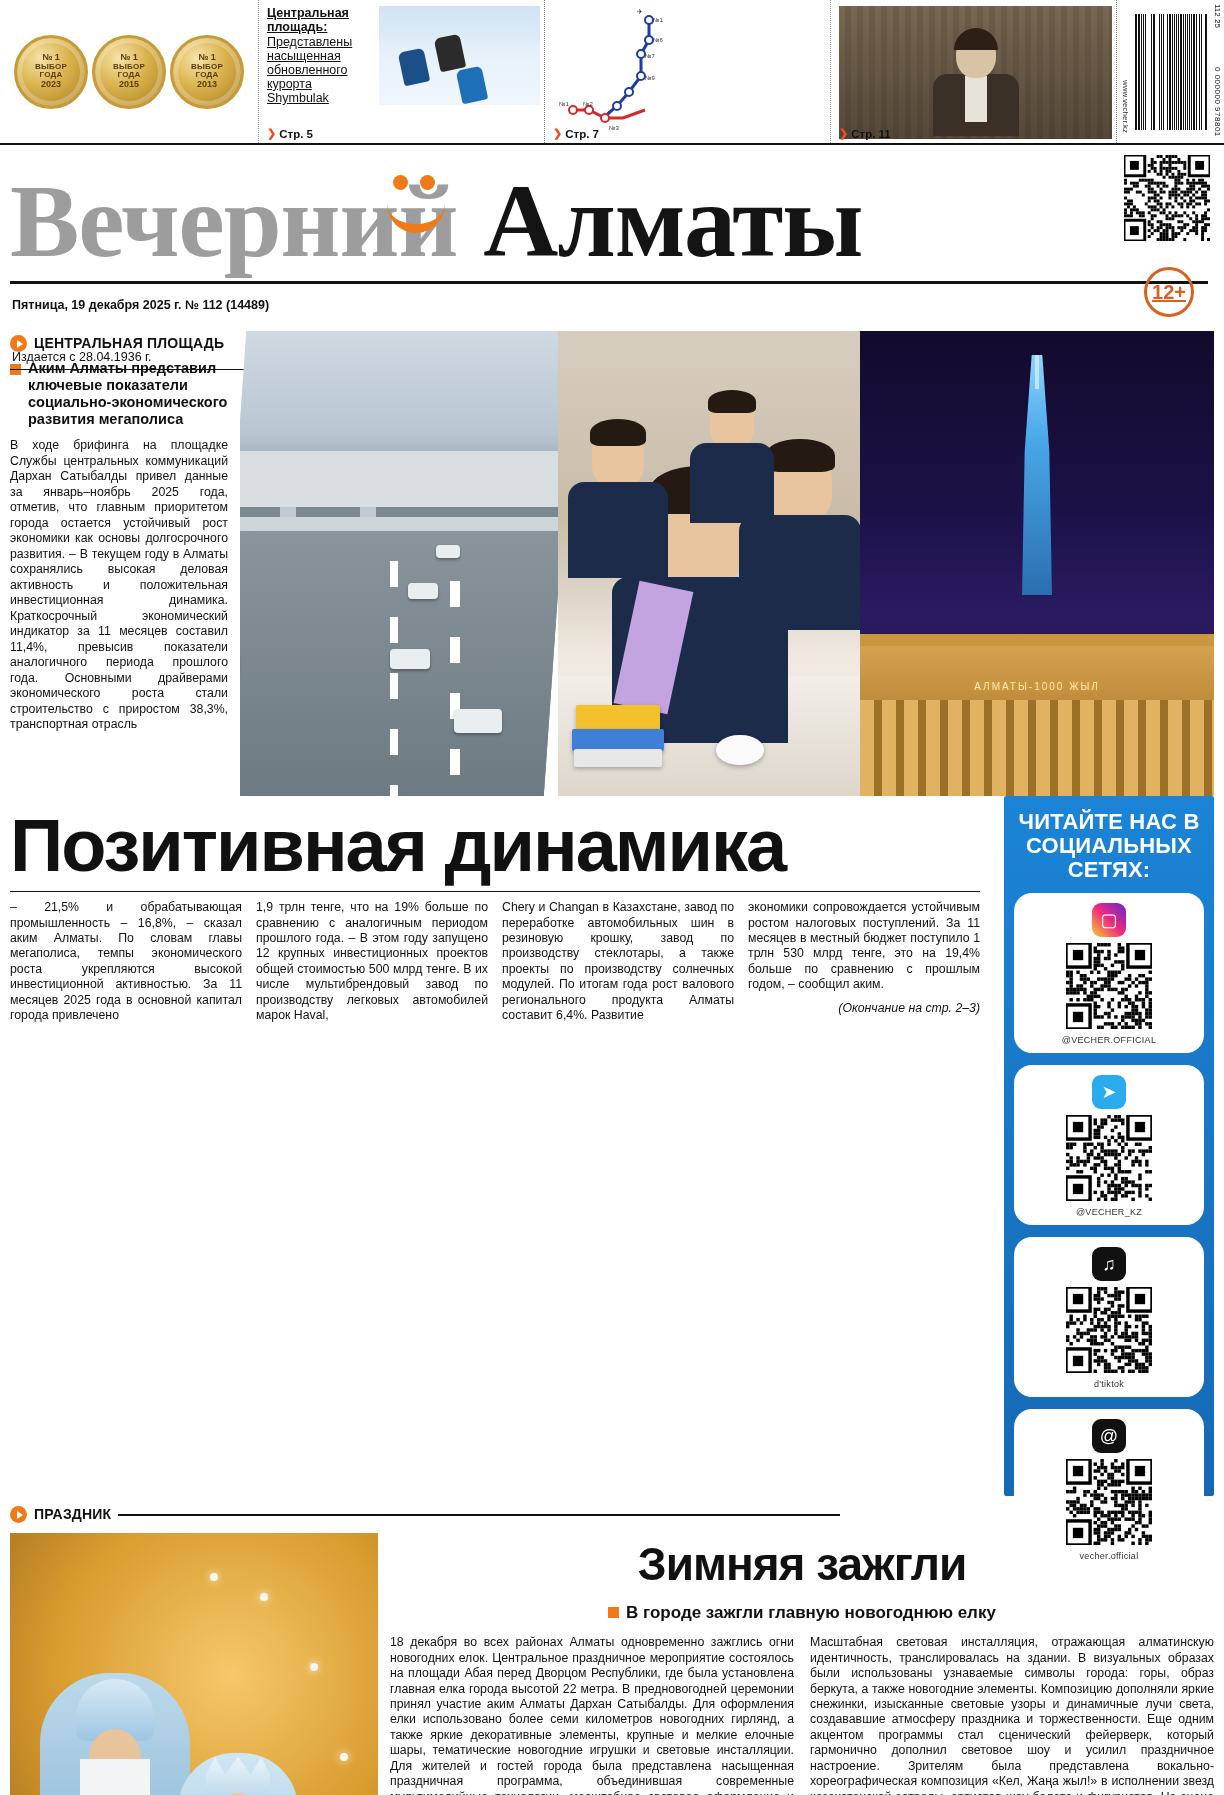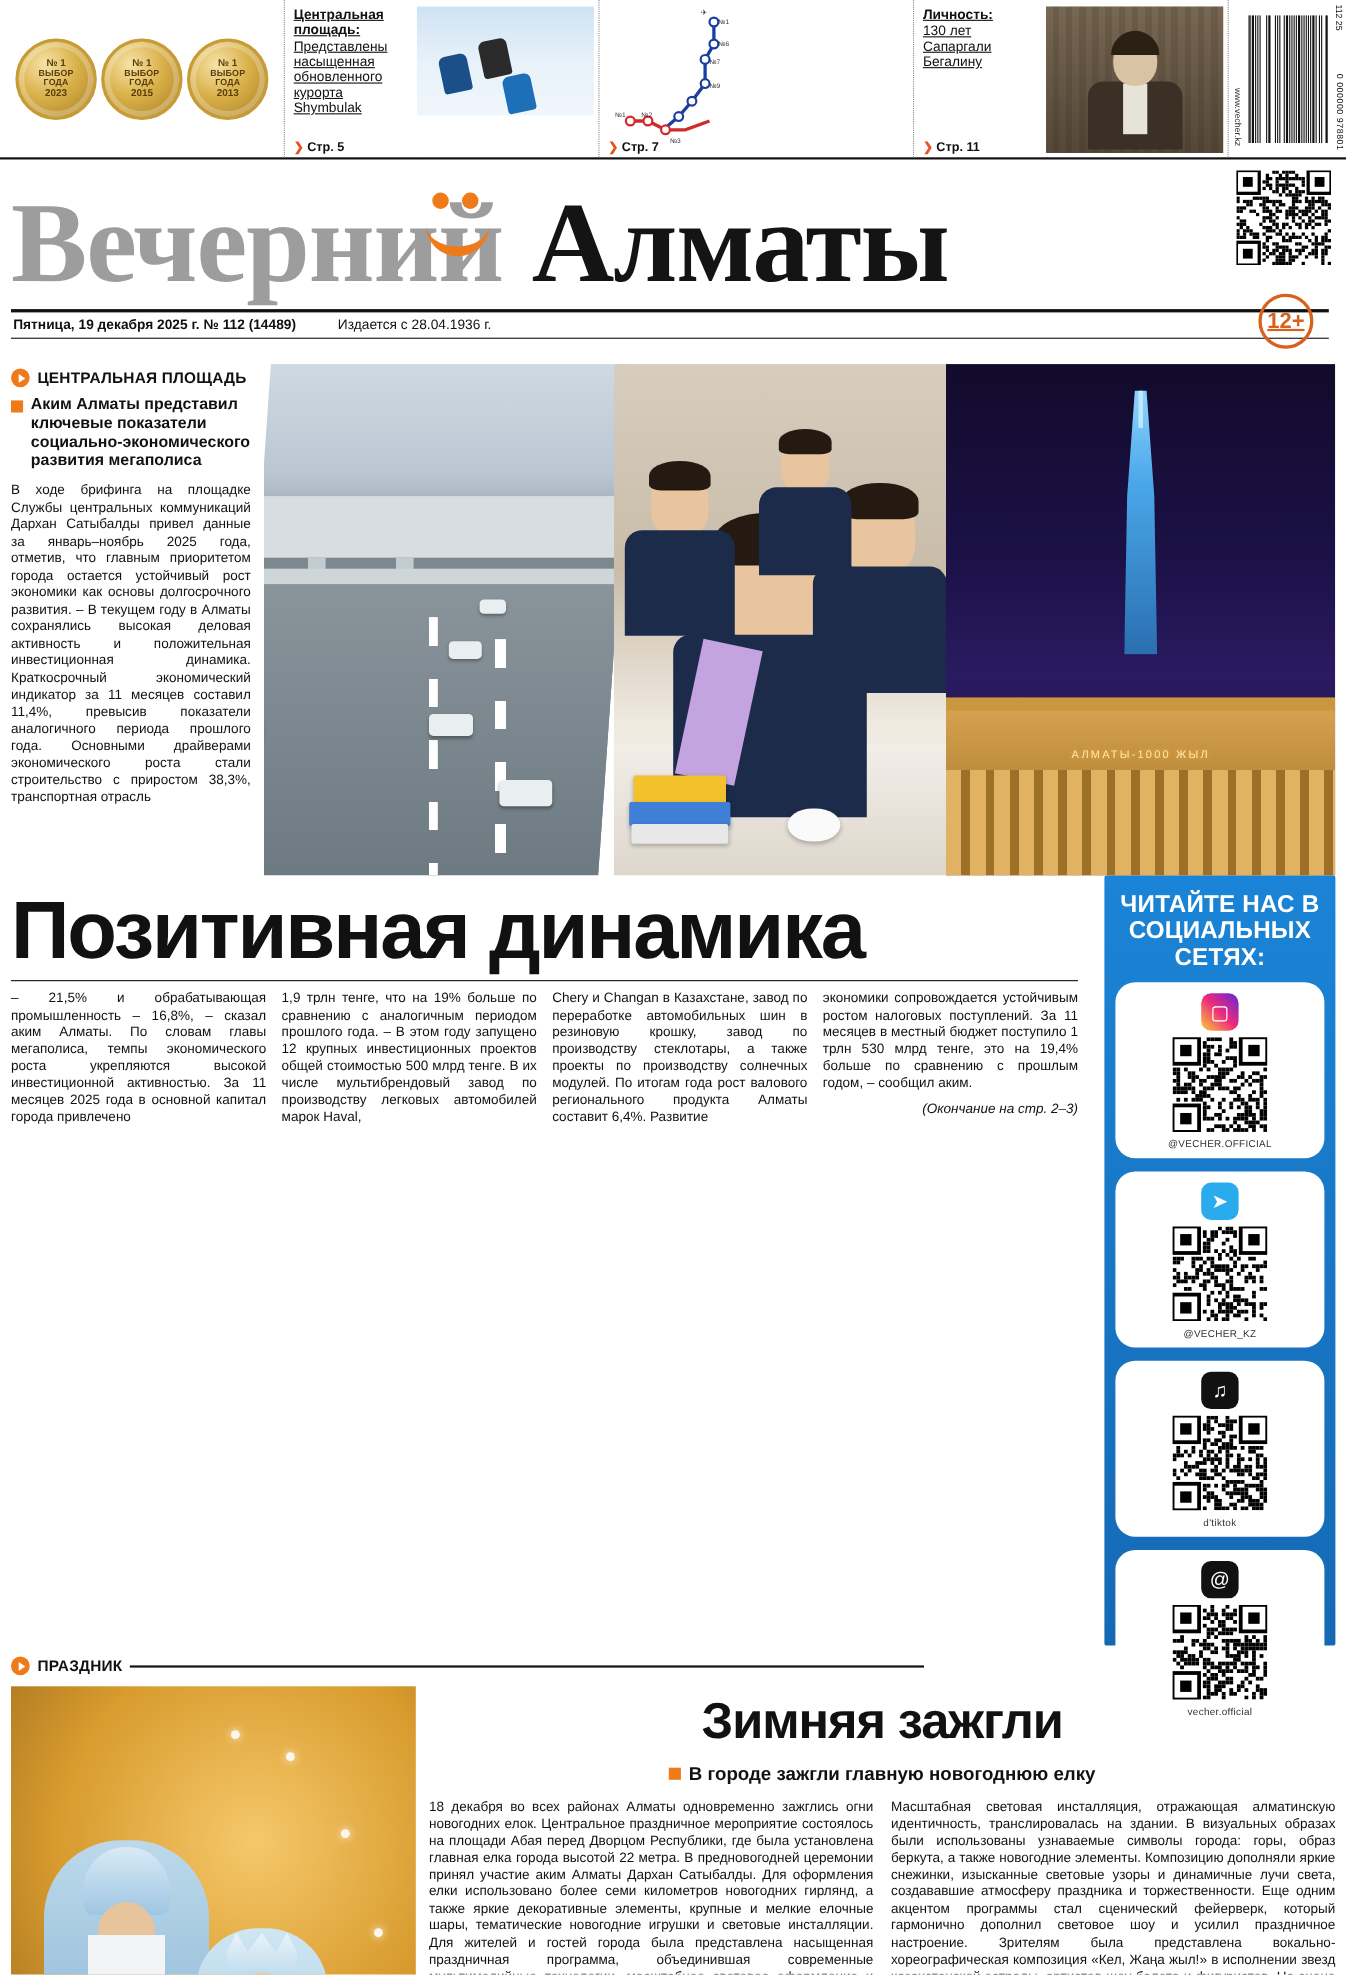--- a/index.html
+++ b/index.html
@@ -148,25 +148,26 @@
   .age-badge {
     position:absolute; right: 30px; top: 122px;
     width: 50px; height: 50px; border-radius: 50%;
     border: 3px solid #d8611e; color:#d8611e; font-weight:bold;
     font-size: 20px; display:flex; align-items:center; justify-content:center;text-decoration:underline;
   }
   .issue-line {
     border-top: 3px solid #111;
     border-bottom: 1px solid #111;
     margin: 8px 0 4px 0;
-    padding: 4px 2px 5px 2px;
+    padding: 14px 2px 5px 2px;
     font-size: 12.5px;
     font-weight: bold;
     display: flex;
     gap: 38px;
+    flex-direction: column;
   }
   .issue-line .sep { font-weight: normal; }
 
   
   .content { display: flex; padding: 0 10px; }
   .col-left { width: 230px; padding-right: 12px; }
   .col-main { flex: 1; }
 
   .rubric {
     display: flex; align-items: center; gap: 7px;
@@ -434,24 +435,20 @@
         <text x="56" y="124" font-size="6" fill="#333">№3</text>
       </svg>
     </div>
     <div class="t-page">
       <span class="arr">❯</span>
       <span>Стр. 7</span>
     </div>
   </div>
 
   <div class="teaser">
-    <div class="t-text">
-      <div class="t-title">Личность:</div>
-      <div class="t-body">130 лет Сапаргали Бегалину</div>
-    </div>
     <div class="t-img portrait">
       <div class="frame"></div>
       <div class="body"></div>
       <div class="shirt"></div>
       <div class="head"></div>
       <div class="hair"></div>
     </div>
     <div class="t-page">
       <span class="arr">❯</span>
       <span>Стр. 11</span>

